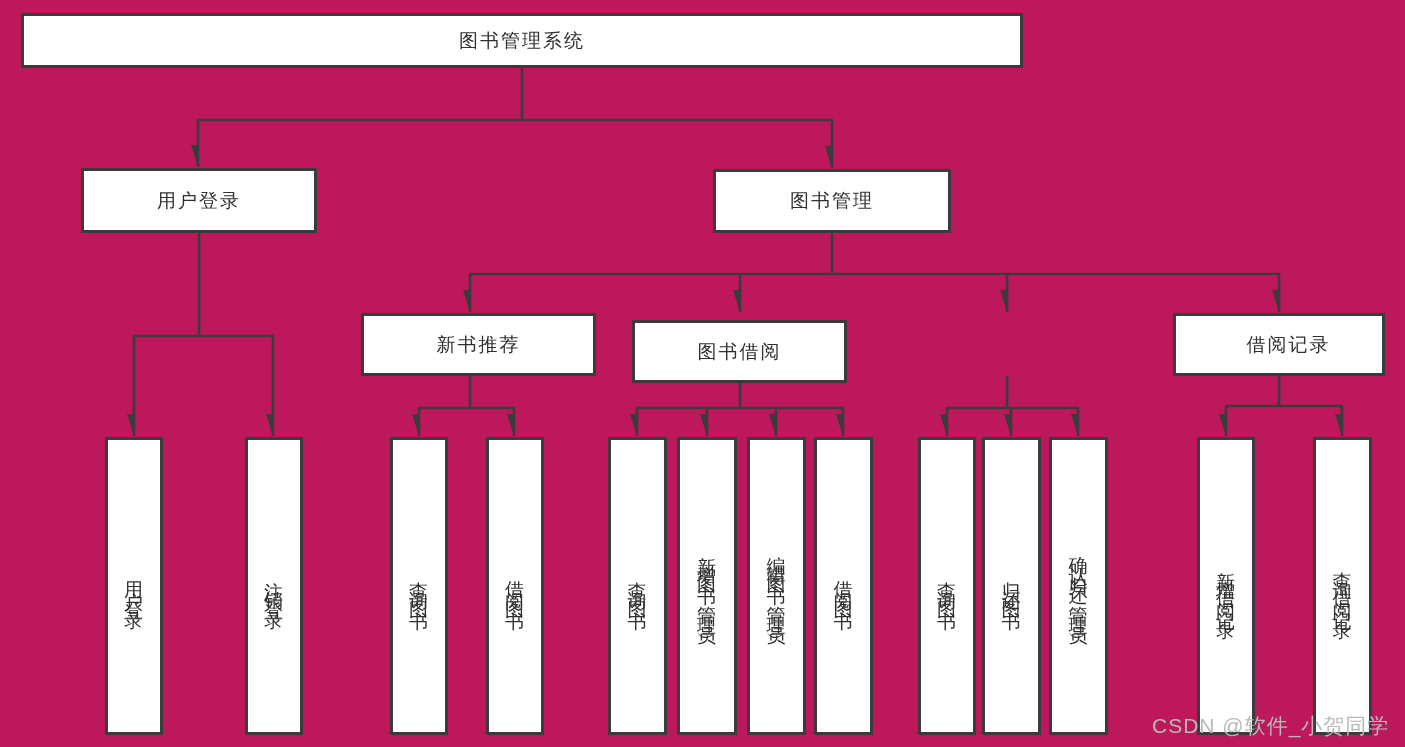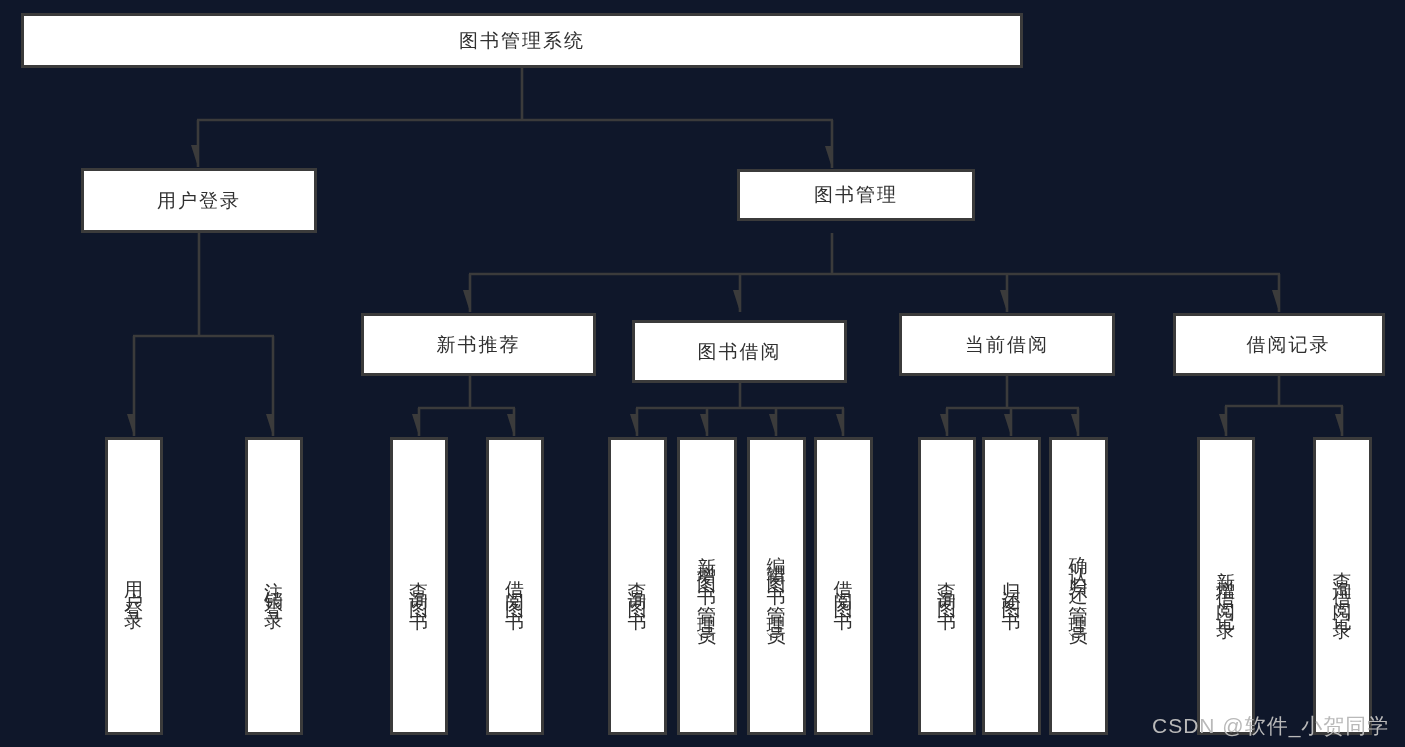--- a/index.html
+++ b/index.html
@@ -1,20 +1,20 @@
 <!DOCTYPE html>
 <html><head>
 <meta charset="utf-8">
 <style>
   html, body { margin: 0; padding: 0; background: #ffffff; }
   .canvas {
     position: relative;
     width: 1405px;
     height: 747px;
-    background: #0f172a;
+    background: #be185d;
     font-family: "Liberation Sans", sans-serif;
     overflow: hidden;
   }
   .connectors {
     position: absolute;
     left: 0; top: 0;
     z-index: 1;
   }
   .hnode {
     position: absolute;
@@ -114,32 +114,29 @@
     </g>
   </svg>
 
   <div class="hnode" style="left:21px; top:13px; width:1002px; height:55px;">
     <span>图书管理系统</span>
   </div>
 
   <div class="hnode" style="left:81px; top:168px; width:236px; height:65px;">
     <span>用户登录</span>
   </div>
-  <div class="hnode" style="left:737px; top:169px; width:238px; height:52px;">
+  <div class="hnode" style="left:713px; top:169px; width:238px; height:64px;">
     <span>图书管理</span>
   </div>
 
   <div class="hnode" style="left:361px; top:313px; width:235px; height:63px;">
     <span>新书推荐</span>
   </div>
   <div class="hnode" style="left:632px; top:313px; width:215px; height:63px;margin-top:7px;">
     <span>图书借阅</span>
-  </div>
-  <div class="hnode" style="left:899px; top:313px; width:216px; height:63px;">
-    <span>当前借阅</span>
   </div>
   <div class="hnode" style="left:1173px; top:313px; width:212px; height:63px;padding-left:19px;">
     <span>借阅记录</span>
   </div>
 
   <div class="vnode" style="left:105px; width:58px;">
     <span>用户登录</span>
   </div>
   <div class="vnode" style="left:245px; width:58px;">
     <span>注销登录</span>

